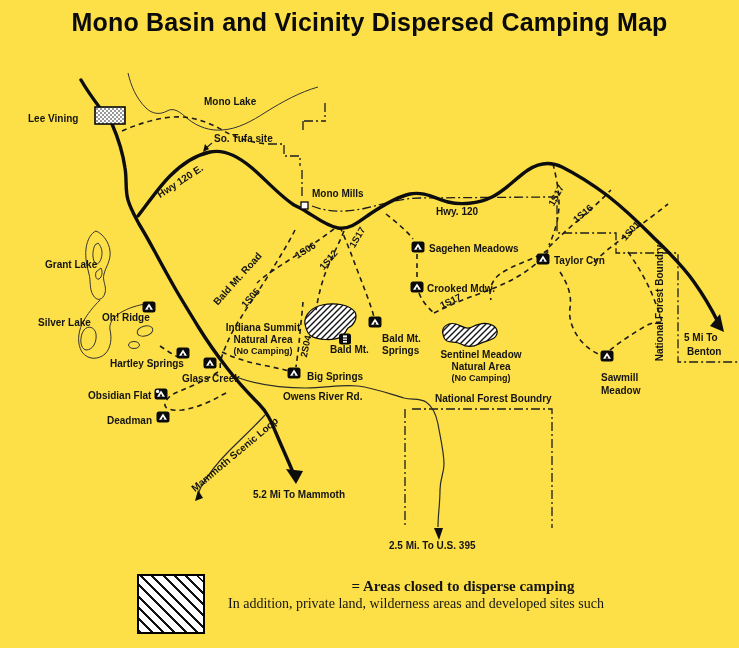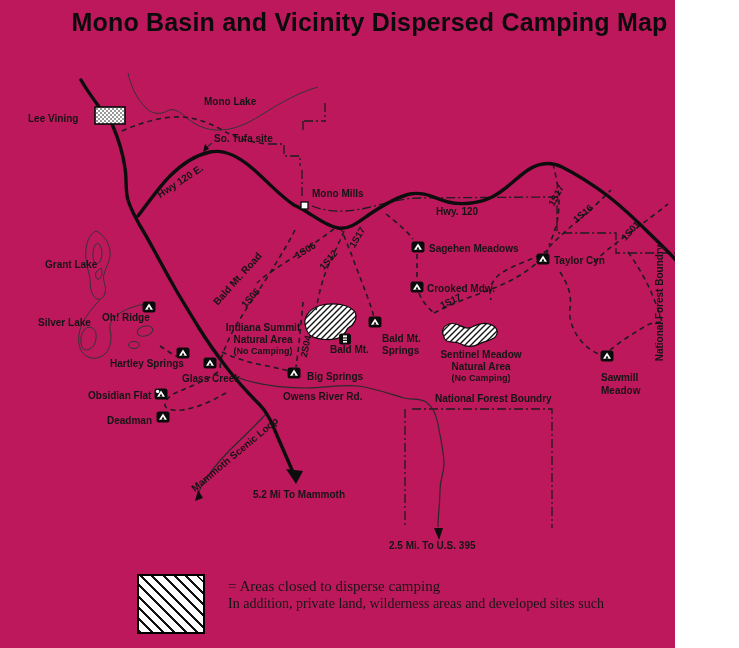--- a/index.html
+++ b/index.html
@@ -1,30 +1,30 @@
 <!DOCTYPE html>
 <html><head>
 <meta charset="utf-8">
 <style>
   html,body{margin:0;padding:0;background:#fff;}
-  .page{position:relative;width:675px;height:648px;background:#be185d;overflow:hidden;
+  .page{position:relative;width:739px;height:648px;background:#fde047;overflow:hidden;
         font-family:"Liberation Sans",sans-serif;color:#111;}
   .title{position:absolute;left:0;top:8px;width:739px;text-align:center;
          font-size:25px;font-weight:700;letter-spacing:.2px;color:#0b0b0b;}
   svg{position:absolute;left:0;top:0;}
   svg text{font-family:"Liberation Sans",sans-serif;font-weight:700;fill:#141414;}
   .lbl{font-size:10px;}
   .lbl-sm{font-size:9px;}
   .rd{font-size:9.5px;}
   .legend-swatch{position:absolute;left:137px;top:574px;width:64px;height:56px;
      border:2px solid #000;
      background:repeating-linear-gradient(45deg,#111 0 2px,#fff 2px 8px);}
   .legend-text{position:absolute;left:228px;top:578px;width:470px;
      font-family:"Liberation Serif",serif;font-size:14px;line-height:16px;color:#151515;}
-  .legend-text .hd{font-weight:400;font-size:15px;margin-bottom:2px;}
+  .legend-text .hd{font-weight:700;font-size:15px;margin-bottom:2px;text-align:center;}
 </style>
 </head>
 <body>
 
 <div class="page">
 
   <div class="title">Mono Basin and Vicinity Dispersed Camping Map</div>
 
   <svg width="739" height="648" viewBox="0 0 739 648">
     <defs>

